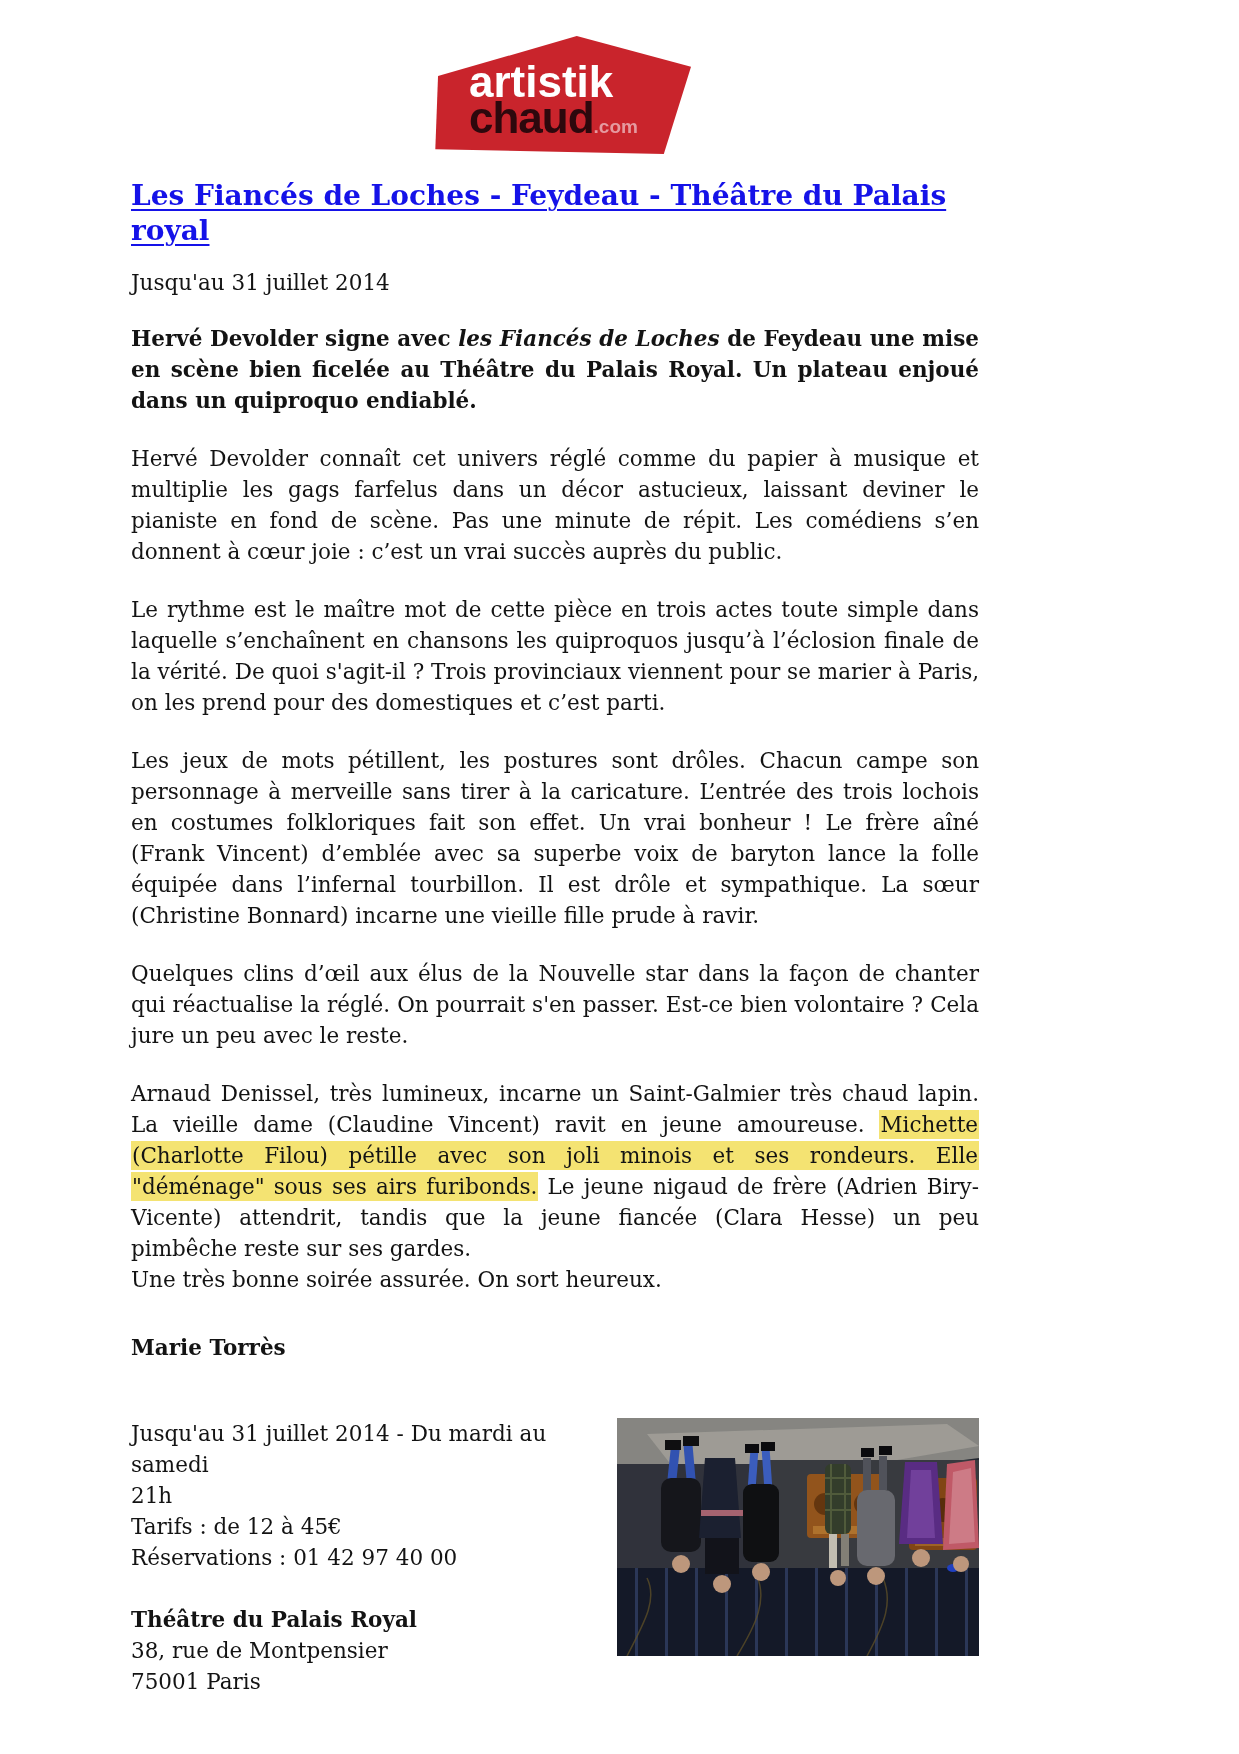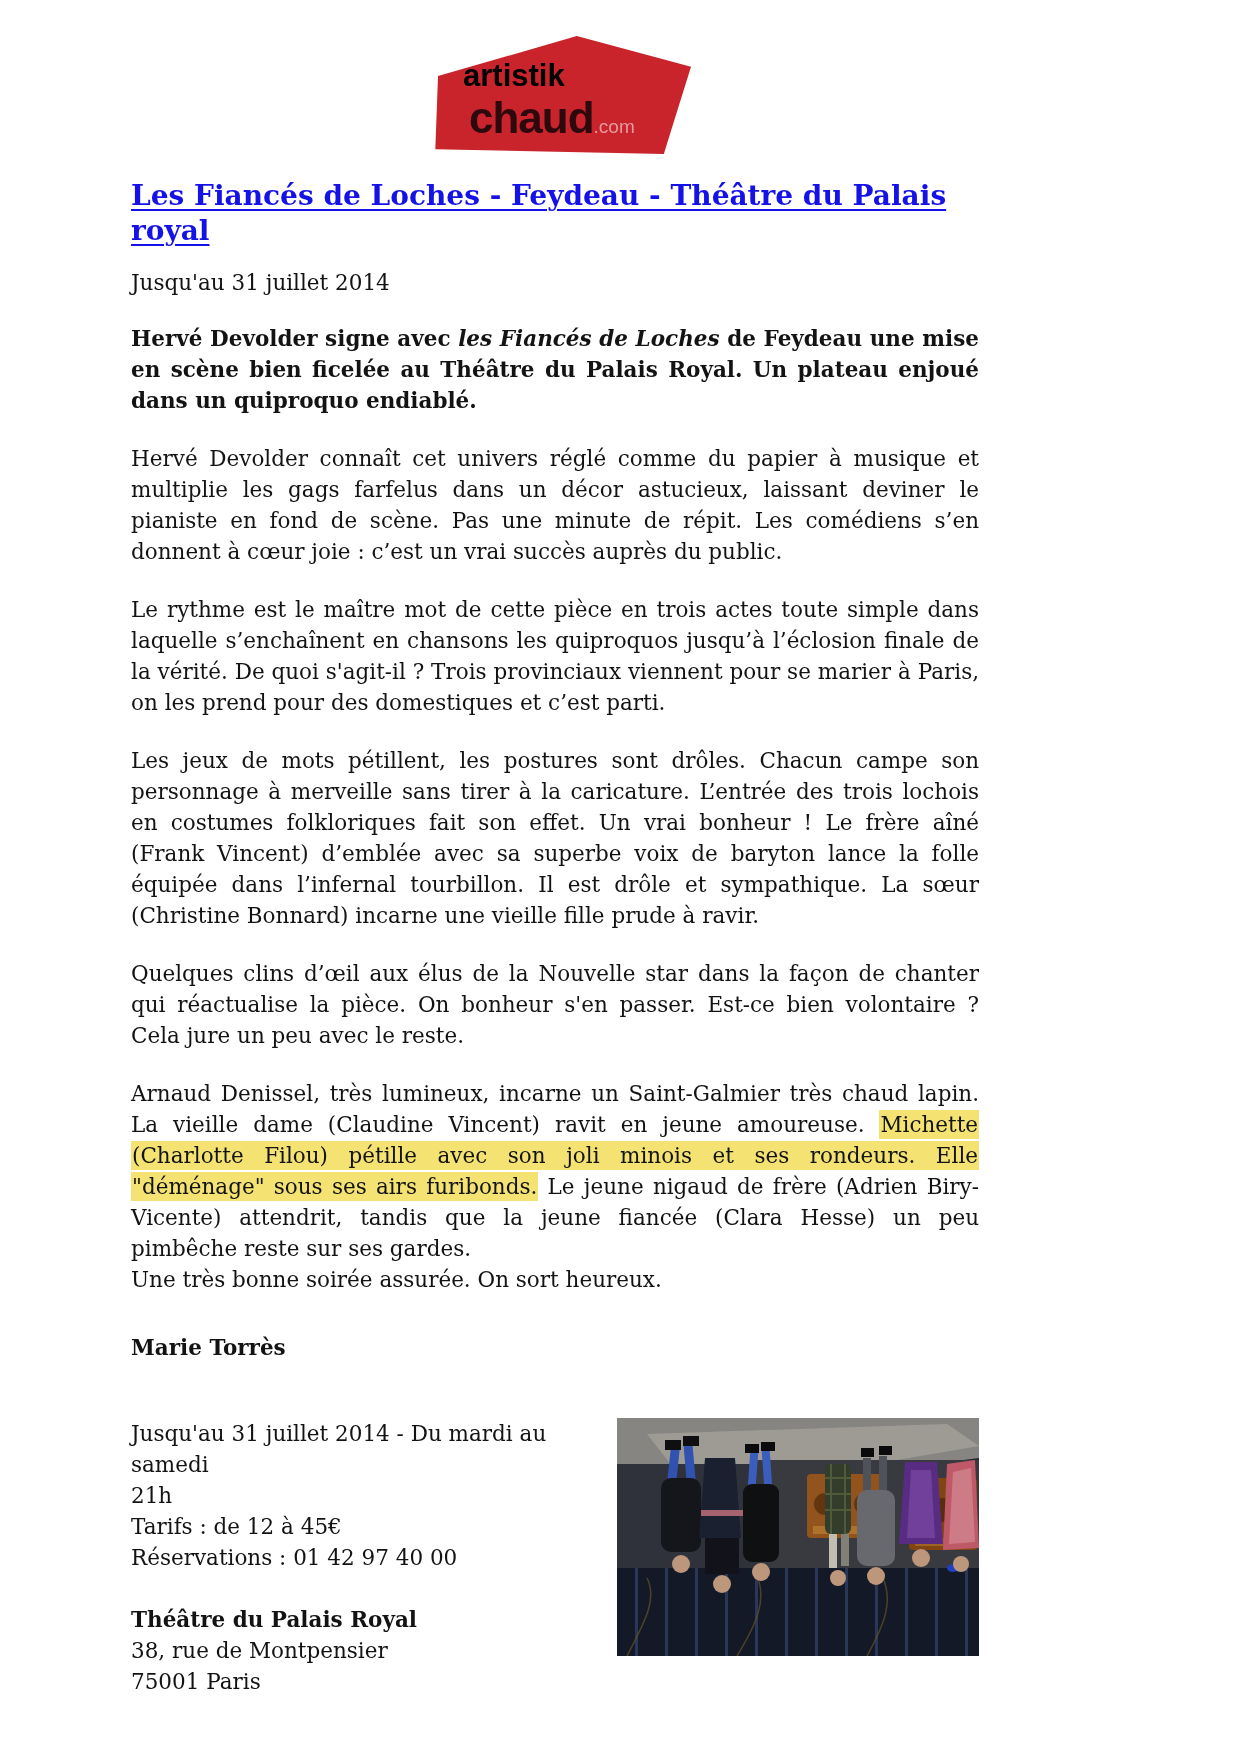--- a/index.html
+++ b/index.html
@@ -13,28 +13,28 @@
 
   
   .logo-wrap { width: 848px; display: flex; justify-content: center; margin-bottom: 24px; }
   .logo {
     position: relative; width: 272px; height: 118px;
     background: #c9242c;
     clip-path: polygon(7% 34%, 58% 0%, 100% 26%, 90% 100%, 6% 96%);
     font-family: "Liberation Sans", sans-serif;
   }
   .logo-line1 {
-    position: absolute; left: 44px; top: 24px;
-    color: #000000; font-weight: bold; font-size: 31px; letter-spacing: 0px; line-height: 1;
+    position: absolute; left: 50px; top: 24px;
+    color: #ffffff; font-weight: bold; font-size: 44px; letter-spacing: 0px; line-height: 1;
   }
   .logo-line2 {
     position: absolute; left: 50px; top: 60px;
     color: #2d080d; font-weight: bold; font-size: 44px; line-height: 1; letter-spacing: -1px;
   }
-  .logo-com { color: #e59aa0; font-size: 19px; font-weight: normal; letter-spacing: 0; }
+  .logo-com { color: #e59aa0; font-size: 19px; font-weight: bold; letter-spacing: 0; }
 
   
   h1.title { margin: 0 0 22px 0; font-size: 28px; font-weight: bold; line-height: 1.25; }
   h1.title a { color: #1512e8; text-decoration: underline; text-decoration-thickness: 2px; text-underline-offset: 4px; cursor: pointer; }
 
   .date-line { font-size: 21.5px; margin: 0 0 28px 0; }
 
   .lead {
     font-size: 21.5px; font-weight: bold; line-height: 31px;
     text-align: justify; margin: 0 0 27px 0;
@@ -75,21 +75,21 @@
 
   <h1 class="title"><a>Les Fiancés de Loches - Feydeau - Théâtre du Palais royal</a></h1>
 
   <p class="date-line">Jusqu'au 31 juillet 2014</p>
 
   <p class="lead"><span>Hervé Devolder signe avec </span><em>les Fiancés de Loches</em><span> de Feydeau une mise en scène bien ficelée au Théâtre du Palais Royal. Un plateau enjoué dans un quiproquo endiablé.</span></p>
 
   <p class="body-p">Hervé Devolder connaît cet univers réglé comme du papier à musique et multiplie les gags farfelus dans un décor astucieux, laissant deviner le pianiste en fond de scène. Pas une minute de répit. Les comédiens s’en donnent à cœur joie : c’est un vrai succès auprès du public.</p>
   <p class="body-p">Le rythme est le maître mot de cette pièce en trois actes toute simple dans laquelle s’enchaînent en chansons les quiproquos jusqu’à l’éclosion finale de la vérité. De quoi s'agit-il ? Trois provinciaux viennent pour se marier à Paris, on les prend pour des domestiques et c’est parti.</p>
   <p class="body-p">Les jeux de mots pétillent, les postures sont drôles. Chacun campe son personnage à merveille sans tirer à la caricature. L’entrée des trois lochois en costumes folkloriques fait son effet. Un vrai bonheur ! Le frère aîné (Frank Vincent) d’emblée avec sa superbe voix de baryton lance la folle équipée dans l’infernal tourbillon. Il est drôle et sympathique. La sœur (Christine Bonnard) incarne une vieille fille prude à ravir.</p>
-  <p class="body-p">Quelques clins d’œil aux élus de la Nouvelle star dans la façon de chanter qui réactualise la pièce. On bonheur s'en passer. Est-ce bien volontaire ? Cela jure un peu avec le reste.</p>
+  <p class="body-p">Quelques clins d’œil aux élus de la Nouvelle star dans la façon de chanter qui réactualise la réglé. On pourrait s'en passer. Est-ce bien volontaire ? Cela jure un peu avec le reste.</p>
 
   <p class="body-p"><span>Arnaud Denissel, très lumineux, incarne un Saint-Galmier très chaud lapin. La vieille dame (Claudine Vincent) ravit en jeune amoureuse. </span><mark class="hl">Michette (Charlotte Filou) pétille avec son joli minois et ses rondeurs. Elle "déménage" sous ses airs furibonds.</mark><span> Le jeune nigaud de frère (Adrien Biry-Vicente) attendrit, tandis que la jeune fiancée (Clara Hesse) un peu pimbêche reste sur ses gardes.</span><br><span>Une très bonne soirée assurée. On sort heureux.</span></p>
 
   <p class="author">Marie Torrès</p>
 
   <section class="bottom">
     <div class="info-col">
       <p class="sched"><span>Jusqu'au 31 juillet 2014 - Du mardi au samedi</span><br><span>21h</span><br><span>Tarifs : de 12 à 45€</span><br><span>Réservations : 01 42 97 40 00</span></p>
       <p class="venue"><span class="venue-name">Théâtre du Palais Royal</span><br><span>38, rue de Montpensier</span><br><span>75001 Paris</span></p>
 

